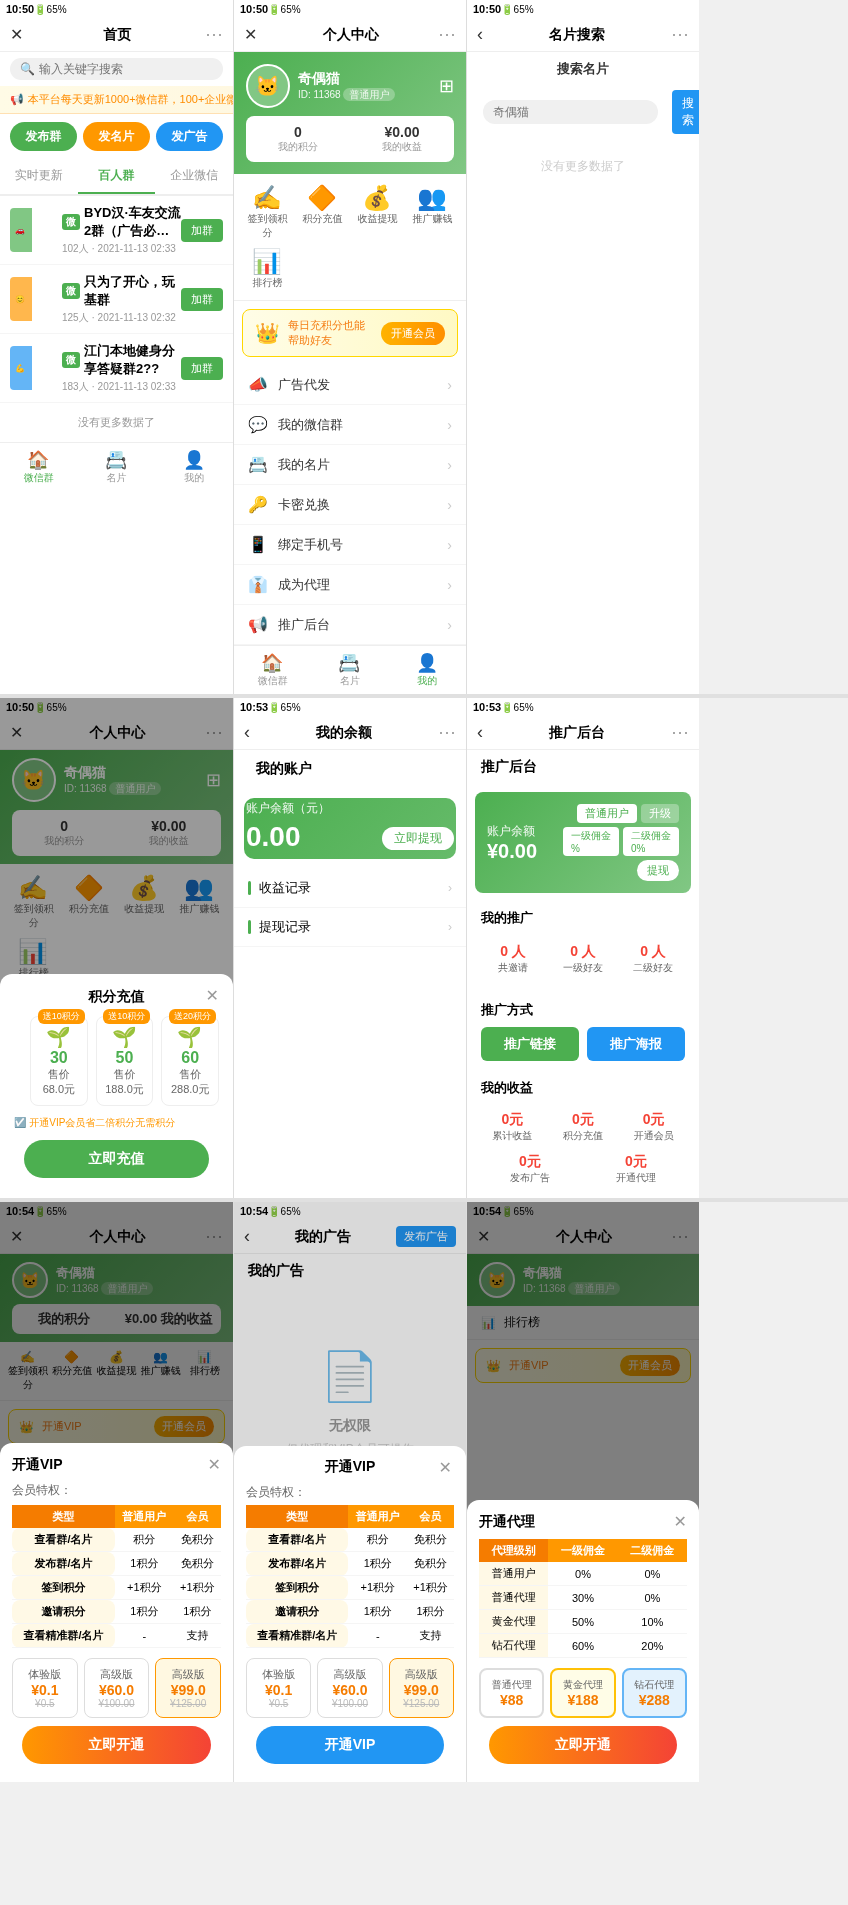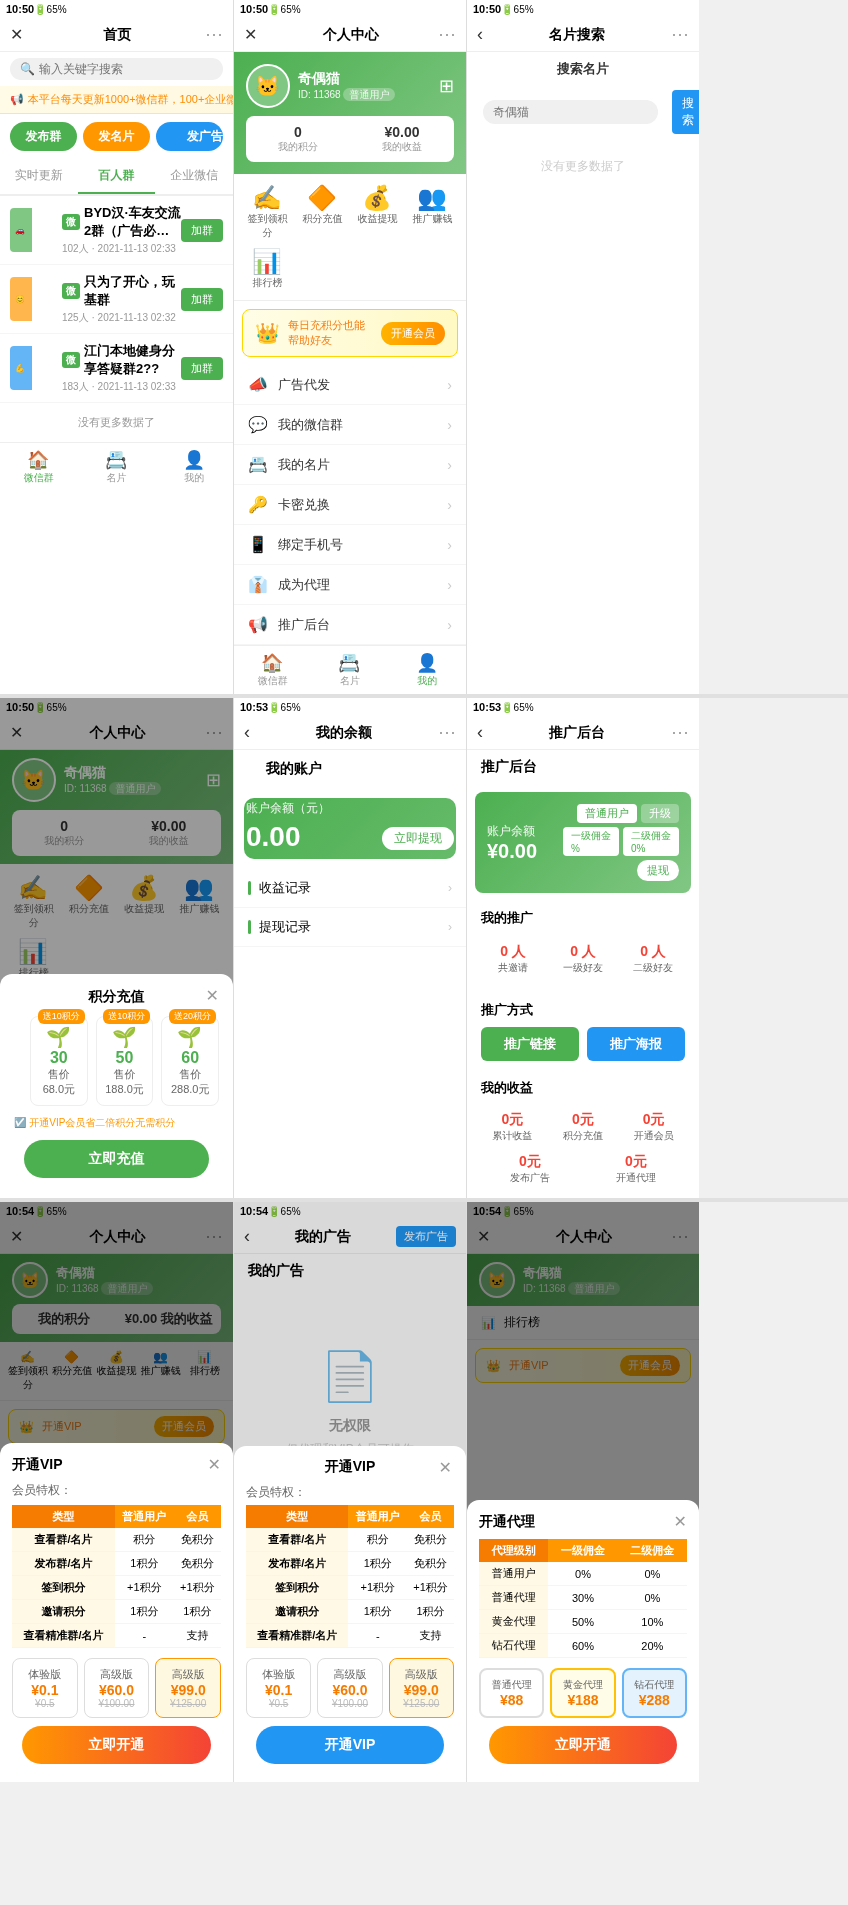--- a/index.html
+++ b/index.html
@@ -30,21 +30,21 @@
     
     .tabs { display: flex; border-bottom: 2px solid #eee; background: #fff; }
     .tab { flex: 1; text-align: center; padding: 8px 0; font-size: 12px; color: #999; cursor: pointer; }
     .tab.active { color: #4caf50; border-bottom: 2px solid #4caf50; font-weight: bold; }
 
     
     .action-btns { display: flex; gap: 6px; padding: 8px 10px; }
     .action-btn { flex: 1; padding: 6px 0; border-radius: 15px; text-align: center; font-size: 12px; color: #fff; font-weight: bold; cursor: pointer; }
     .btn-green { background: #4caf50; }
     .btn-orange { background: #ff9800; }
-    .btn-blue { background: #2196f3; text-align: right; }
+    .btn-blue { background: #2196f3; }
 
     
     .list-item { display: flex; align-items: center; padding: 8px 10px; border-bottom: 1px solid #f5f5f5; background: #fff; }
     .list-item .avatar-group { width: 44px; height: 44px; margin-right: 8px; display: grid; grid-template-columns: 1fr 1fr; gap: 1px; border-radius: 4px; overflow: hidden; flex-shrink: 0; }
     .list-item .info { flex: 1; }
     .list-item .info .name { font-size: 13px; font-weight: bold; display: flex; align-items: center; gap: 4px; }
     .list-item .info .meta { font-size: 10px; color: #999; margin-top: 2px; }
     .list-item .add-btn { background: #4caf50; color: #fff; border-radius: 4px; padding: 4px 10px; font-size: 11px; cursor: pointer; }
 
     .no-more { text-align: center; color: #999; padding: 12px; font-size: 11px; }
@@ -123,21 +123,21 @@
     .recharge-opt .opt-price { font-size: 11px; color: #666; }
     .vip-note { font-size: 10px; color: #ff9800; text-align: left; margin-bottom: 10px; }
 
     
     .modal-overlay { position: absolute; top: 0; left: 0; right: 0; bottom: 0; background: rgba(0,0,0,0.5); z-index: 10; }
     .modal { position: absolute; bottom: 0; left: 0; right: 0; background: #fff; border-radius: 12px 12px 0 0; z-index: 20; padding: 12px; }
     .vip-table { width: 100%; border-collapse: collapse; font-size: 11px; margin-bottom: 10px; }
     .vip-table th { background: #ff9800; color: #fff; padding: 4px 2px; text-align: center; }
     .vip-table th:first-child { background: #f57c00; }
     .vip-table td { padding: 4px 2px; text-align: center; border-bottom: 1px solid #f5f5f5; }
-    .vip-table td:first-child { background: #fff9e6; font-weight: bold; }
+    .vip-table td:first-child { background: #fff9e6; font-weight: bold; border-radius: 8px; }
     .vip-plans { display: flex; gap: 6px; margin: 8px 0; }
     .vip-plan { flex: 1; border: 1px solid #ddd; border-radius: 8px; padding: 8px 4px; text-align: center; }
     .vip-plan.active { border-color: #ff9800; background: #fff8e1; }
     .vip-plan .plan-name { font-size: 11px; color: #666; }
     .vip-plan .plan-price { font-size: 14px; font-weight: bold; color: #f57c00; }
     .vip-plan .plan-orig { font-size: 10px; color: #bbb; text-decoration: line-through; }
 
     .big-btn { width: calc(100% - 20px); margin: 6px 10px; padding: 10px; border-radius: 20px; text-align: center; font-size: 14px; font-weight: bold; color: #fff; cursor: pointer; }
     .btn-orange-grad { background: linear-gradient(90deg, #ff9800, #f44336); }
     .btn-blue-solid { background: #2196f3; }
@@ -529,21 +529,21 @@
     <div class="status-bar">
       <span class="time">10:53</span>
       <span>🔋</span>
       <span>65%</span>
     </div>
     <div class="title-bar">
       <span class="back-btn">‹</span>
       <span class="title">我的余额</span>
       <span class="dots">···</span>
     </div>
-    <div style="padding:10px 32px; font-size:14px; font-weight:bold;">我的账户</div>
+    <div style="padding:10px 22px; font-size:14px; font-weight:bold;">我的账户</div>
     <div class="balance-card">
       <div class="bal-title">账户余额（元）</div>
       <div class="bal-amount">0.00</div>
       <div class="bal-btn">立即提现</div>
     </div>
     <div class="section-link">
       <div class="s-dot"></div>
       <span class="s-label">收益记录</span>
       <span class="s-arrow">›</span>
     </div>

